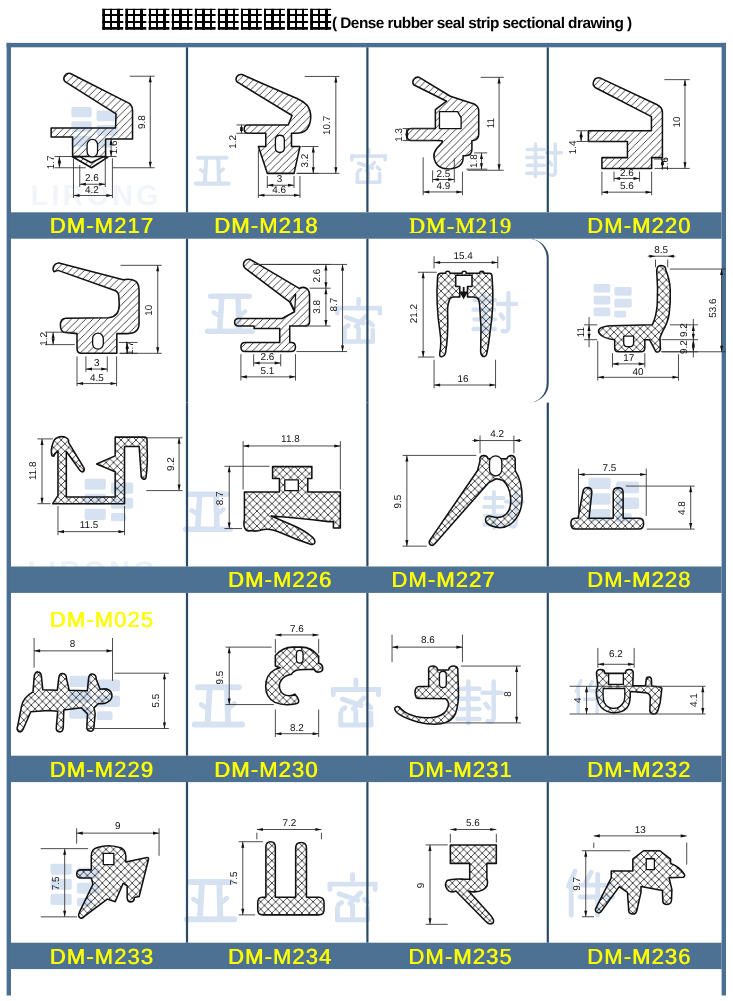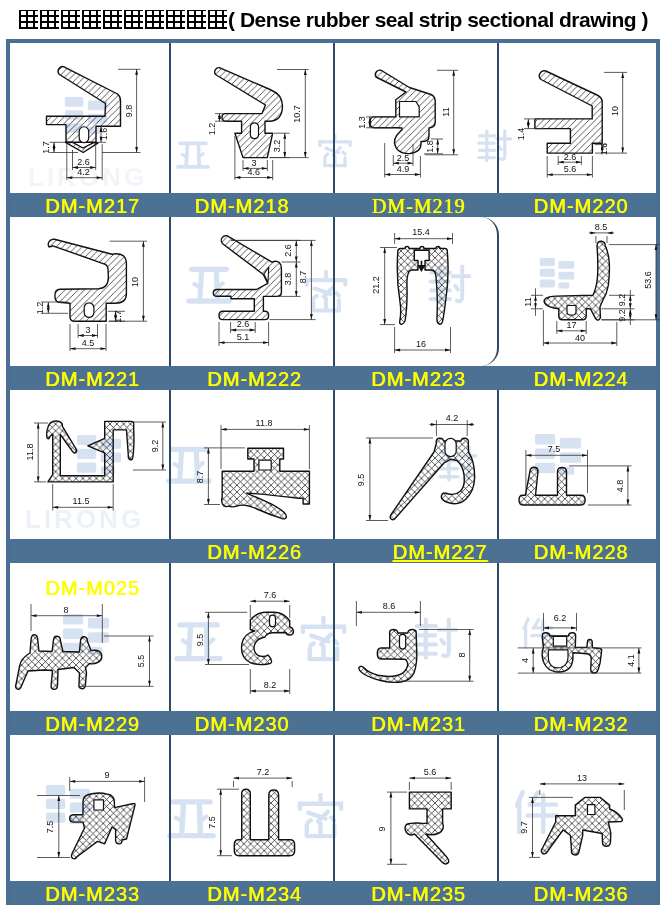--- a/index.html
+++ b/index.html
@@ -1,19 +1,19 @@
 <!DOCTYPE html>
 <html><head>
 <meta charset="utf-8">
 <style>
 html,body{margin:0;padding:0;}
 body{width:666px;height:910px;background:#fff;font-family:"Liberation Sans",sans-serif;position:relative;overflow:hidden;}
 #page{position:absolute;left:0;top:0;width:666px;height:910px;}
 #title{position:absolute;left:0;top:8px;width:666px;text-align:center;white-space:nowrap;}
-#title .en{font-size:21px;font-weight:bold;color:#000;letter-spacing:-0.5px;}
+#title .en{font-size:14px;font-weight:bold;color:#000;letter-spacing:-0.5px;}
 .hz{display:inline-block;width:19px;height:19px;margin:0 1px -2px 1px;background:
  repeating-linear-gradient(0deg,#000 0 2.2px,rgba(0,0,0,0) 2.2px 6.0px),
  repeating-linear-gradient(90deg,#000 0 2.2px,rgba(0,0,0,0) 2.2px 6.8px);}
 #tbl{position:absolute;left:6px;top:39px;width:646px;height:862px;border:4px solid #4b6f93;border-bottom:none;}
 .drow{position:relative;width:646px;display:flex;}
 .cell{position:relative;background:transparent;}
 .cell.b{border-right:2px solid #2c4a66;}
 .banner{position:relative;width:646px;height:24px;background:#4d7192;}
 .banner span{position:absolute;top:2px;font-size:20px;font-weight:normal;color:#fdff00;letter-spacing:1px;white-space:nowrap;transform:translateX(-50%);text-shadow:0.6px 0 0 #fdff00;}
 .wm{position:absolute;color:#ccdcee;z-index:0;}
@@ -565,26 +565,20 @@
             <text x="57.5" y="111" font-size="9" text-anchor="middle">17</text>
             <line x1="29.4" y1="93" x2="29.4" y2="129" stroke="#333" stroke-width="0.8"></line>
             <line x1="102.8" y1="105" x2="102.8" y2="129" stroke="#333" stroke-width="0.8"></line>
             <line x1="29.4" y1="126" x2="102.8" y2="126" stroke="#333" stroke-width="0.8"></line>
             <polygon points="0,0 -5.5,1.4 -5.5,-1.4" fill="#111" transform="translate(29.4,126) rotate(180)"></polygon>
             <polygon points="0,0 -5.5,1.4 -5.5,-1.4" fill="#111" transform="translate(102.8,126) rotate(0)"></polygon>
             <text x="66" y="123.5" font-size="9" text-anchor="middle">40</text>
           </svg>
         </div>
       </div>
-      <div class="banner">
-        <span style="left: 82.5px;">DM-M221</span>
-        <span style="left: 244.5px;">DM-M222</span>
-        <span style="left: 408.5px;">DM-M223</span>
-        <span style="left: 571px;">DM-M224</span>
-      </div>
       <div class="drow" style="height: 149px;">
         <div class="cell b" id="cell2_0" style="width: 159px; height: 149px;">
           <svg width="159" height="149" viewBox="2 0 159 149">
             <path d="M 39.2,48.4 Q 37.8,44 39.9,37.5 Q 41.2,33 44,32 Q 48,30 52,31.8 Q 54.8,33 54.4,36.3 L 67.5,58 Q 69.5,60.7 68,62.5 Q 66.5,63.8 64.8,61.8 L 52.3,44.5 L 52.3,85.8 L 96.7,85.8 L 96.7,62.9 L 79.8,55.8 L 96.7,48.4 L 96.7,31.4 L 123.3,31.4 Q 125.7,31.4 125.7,34 L 125.7,39.9 Q 126.5,55 124.9,67 Q 124.5,70.5 122,69.5 Q 120,68.5 120.3,65.5 L 118.5,39.9 L 105.2,39.9 L 105.2,85.8 L 105.2,91.9 L 55.6,91.9 L 39.9,91.9 L 44.7,84.6 L 44.7,44 Q 42,45.5 40.8,48.8 Z" fill="url(#h2)" stroke="#111" stroke-width="1.4" stroke-linejoin="round"></path>
             <line x1="40" y1="33" x2="26" y2="33" stroke="#333" stroke-width="0.8"></line>
             <line x1="38" y1="91.9" x2="26" y2="91.9" stroke="#333" stroke-width="0.8"></line>
             <line x1="30.2" y1="33" x2="30.2" y2="91.9" stroke="#333" stroke-width="0.8"></line>
             <polygon points="0,0 -5.5,1.4 -5.5,-1.4" fill="#111" transform="translate(30.2,33) rotate(-90)"></polygon>
             <polygon points="0,0 -5.5,1.4 -5.5,-1.4" fill="#111" transform="translate(30.2,91.9) rotate(90)"></polygon>
             <text x="25" y="62" font-size="9" text-anchor="middle" transform="rotate(-90 25 62)">11.8</text>
@@ -652,21 +646,21 @@
             <line x1="130.9" y1="75.9" x2="130.9" y2="115" stroke="#333" stroke-width="0.8"></line>
             <polygon points="0,0 -5.5,1.4 -5.5,-1.4" fill="#111" transform="translate(130.9,75.9) rotate(-90)"></polygon>
             <polygon points="0,0 -5.5,1.4 -5.5,-1.4" fill="#111" transform="translate(130.9,115) rotate(90)"></polygon>
             <text x="125.9" y="96" font-size="9" text-anchor="middle" transform="rotate(-90 125.9 96)">4.8</text>
           </svg>
         </div>
       </div>
       <div class="banner">
         <span style="left: 82.5px; margin-top: 36px;">DM-M025</span>
         <span style="left: 244.5px;">DM-M226</span>
-        <span style="left: 430px; text-decoration: underline;">DM-M227</span>
+        <span style="left: 393px;">DM-M227</span>
         <span style="left: 571px; text-align: right;">DM-M228</span>
       </div>
       <div class="drow" style="height: 148px;">
         <div class="cell b" id="cell3_0" style="width: 159px; height: 148px;">
           <svg width="159" height="148" viewBox="2 0 159 148">
             <path d="M 22,90 L 23,77 Q 23.5,71.5 26.5,71.8 Q 29.5,72 29.8,77 L 30.9,88 L 44.1,88.5 L 45.5,77 Q 46,73 49,73.3 Q 52.5,73.6 52.5,78 L 54.9,88.5 L 71.4,89 L 72.5,78 Q 73,73.5 76,73.8 Q 79.5,74.2 79.5,78.5 L 83,87.6 Q 92,86 93.7,92 Q 94.5,97 89.5,99.5 Q 85.5,101.5 81.5,100.5 L 77.5,104.5 L 78.5,110 L 77.4,122 Q 77,126.3 73.5,125.6 Q 70.5,125 71,121 L 71.5,110 L 66,104.5 L 50,106.5 L 49.5,122.5 Q 49.2,126.8 45.8,126.3 Q 42.6,125.8 43.2,121.8 L 44.5,107.5 L 36,107 L 20,108 L 13,124 Q 11.5,127.3 9,126 Q 6.8,124.6 8,121.3 L 11.5,103.5 Q 13,95 22,90 Z" fill="url(#h2)" stroke="#111" stroke-width="1.4" stroke-linejoin="round"></path>
             <line x1="23" y1="41" x2="23" y2="68" stroke="#333" stroke-width="0.8"></line>
             <line x1="94.3" y1="41" x2="94.3" y2="80" stroke="#333" stroke-width="0.8"></line>
             <line x1="23" y1="52.7" x2="94.3" y2="52.7" stroke="#333" stroke-width="0.8"></line>
             <polygon points="0,0 -5.5,1.4 -5.5,-1.4" fill="#111" transform="translate(23,52.7) rotate(180)"></polygon>

